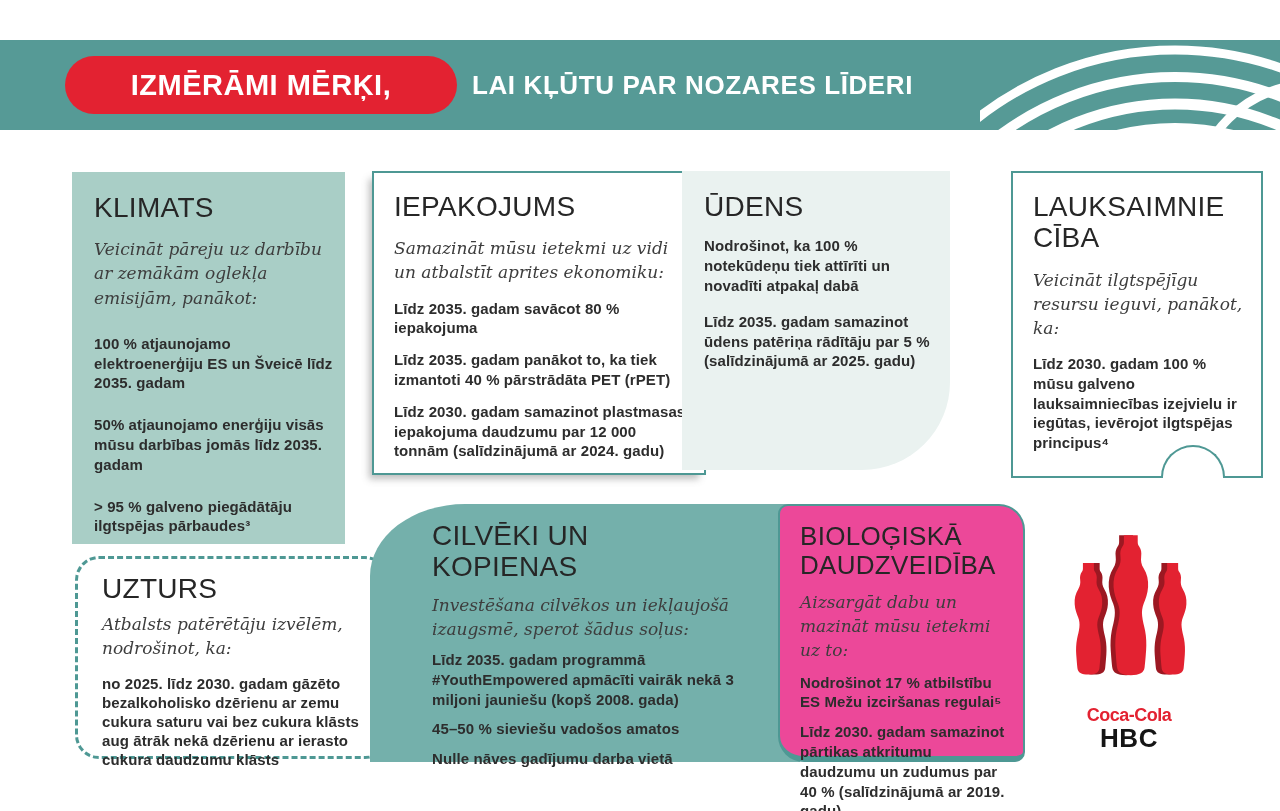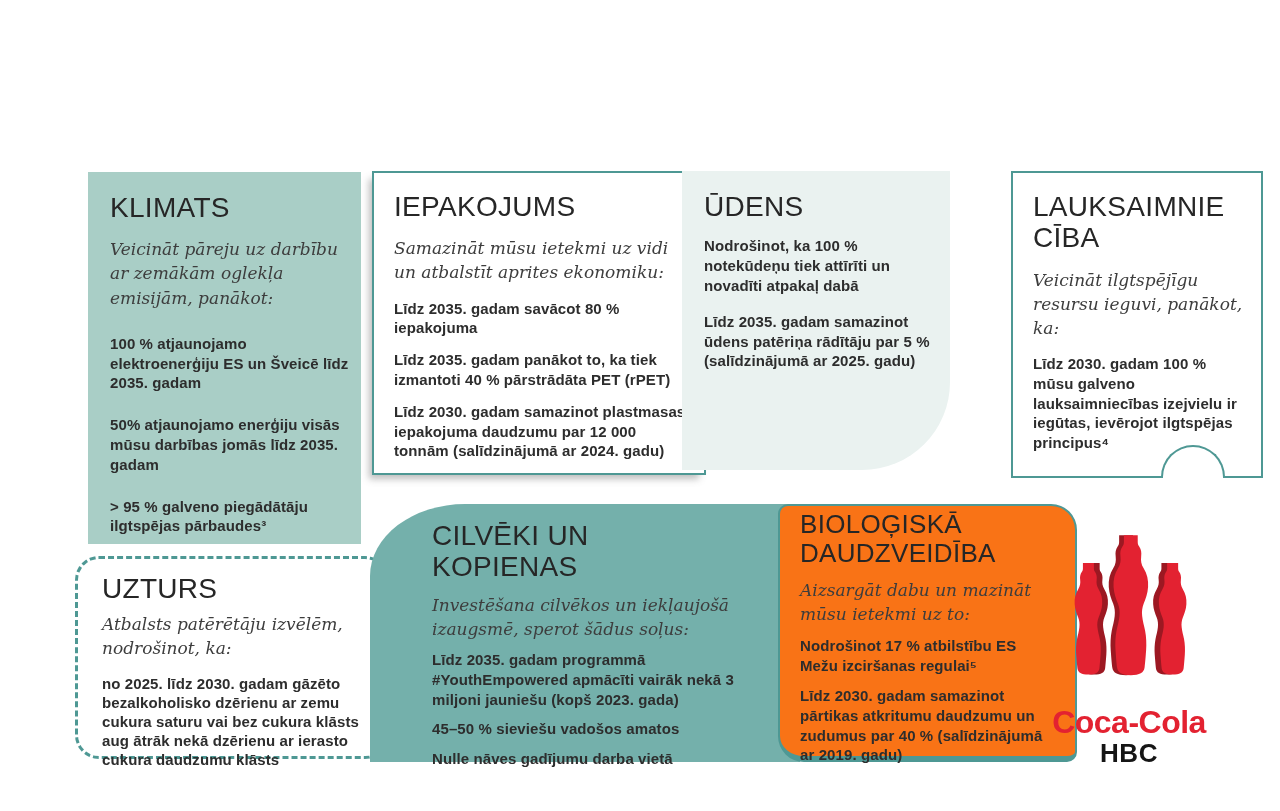--- a/index.html
+++ b/index.html
@@ -24,21 +24,21 @@
   .card-title{
     margin:0 0 14px 0;font-size:28px;font-weight:400;color:#262626;line-height:1.12;
     letter-spacing:.3px;overflow-wrap:anywhere;hyphens:none;
   }
   .card-intro{
     margin:0 0 14px 0;font-family:"DejaVu Serif","Liberation Serif",serif;font-style:italic;
     font-size:17px;line-height:1.42;color:#3d3d3d;
   }
   .item{margin:0 0 12px 0;font-weight:700;font-size:15px;line-height:1.32;color:#2d2d2d;letter-spacing:.1px;}
 
-  .card-klimats{left:88px;top:172px;width:273px;height:372px;background:#a9cec6;padding:20px 12px 0 22px;}
+  .card-klimats{left:72px;top:172px;width:273px;height:372px;background:#a9cec6;padding:20px 12px 0 22px;}
   .card-klimats .card-intro{margin-bottom:24px;}
   .card-klimats .item{margin-bottom:22px;}
 
   .card-iepakojums{
     left:372px;top:171px;width:334px;height:304px;background:#fff;border:2px solid #4e9894;
     padding:18px 18px 0 20px;box-shadow:-5px 6px 7px -2px rgba(110,110,110,.45);
   }
   .card-udens{
     left:682px;top:171px;width:268px;height:299px;background:#eaf2f0;
     border-bottom-right-radius:88px;padding:20px 20px 0 22px;
@@ -64,38 +64,51 @@
 
   .card-cilveki{
     left:370px;top:504px;width:430px;height:258px;background:#74b0ab;
     border-top-left-radius:95px 72px;padding:16px 24px 0 62px;
   }
   .card-cilveki .card-title{max-width:210px;margin-bottom:10px;}
   .card-cilveki .card-intro{margin-bottom:9px;}
   .card-cilveki .item{margin-bottom:10px;}
 
   .card-biolog{
-    left:778px;top:504px;width:299px;height:258px;background:#f97316;border:2px solid #4e9894;
-    border-bottom-width:6px;border-radius:10px 26px 10px 26px;padding:4px 18px 0 20px;
+    left:778px;top:504px;width:247px;height:258px;background:#ec4899;border:2px solid #4e9894;
+    border-bottom-width:6px;border-radius:10px 26px 10px 26px;padding:16px 18px 0 20px;
   }
   .card-biolog .card-title{font-size:26px;margin-bottom:10px;}
   .card-biolog .card-intro{margin-bottom:10px;}
   .card-biolog .item{margin-bottom:10px;}
 
   
   .logo{position:absolute;left:1040px;top:534px;width:178px;text-align:center;}
   .logo svg{display:block;margin:0 auto;}
-  .logo-brand{color:#e32231;font-weight:700;font-size:32px;letter-spacing:-.5px;line-height:1.05;margin-top:4px;}
+  .logo-brand{color:#e32231;font-weight:700;font-size:18px;letter-spacing:-.5px;line-height:1.05;margin-top:4px;}
   .logo-hbc{color:#151515;font-weight:700;font-size:26px;letter-spacing:.5px;line-height:1.05;}
 </style>
 </head>
 <body>
 
 <div class="canvas">
 
+  <header class="band">
+    <div class="pill">IZMĒRĀMI MĒRĶI,</div>
+    <div class="subtitle">LAI KĻŪTU PAR NOZARES LĪDERI</div>
+    <svg class="arcs" viewBox="0 0 300 90" aria-hidden="true">
+      <g fill="none" stroke="#ffffff">
+        <circle cx="195" cy="330" r="320" stroke-width="9"></circle>
+        <circle cx="195" cy="330" r="293" stroke-width="10"></circle>
+        <circle cx="195" cy="330" r="266" stroke-width="11"></circle>
+        <circle cx="195" cy="330" r="242" stroke-width="10"></circle>
+        <circle cx="332" cy="162" r="118" stroke-width="9"></circle>
+      </g>
+    </svg>
+  </header>
 
   <section class="card card-klimats">
     <h2 class="card-title">KLIMATS</h2>
     <p class="card-intro">Veicināt pāreju uz darbību ar zemākām oglekļa emisijām, panākot:</p>
     <p class="item">100 % atjaunojamo elektroenerģiju ES un Šveicē līdz 2035. gadam</p>
     <p class="item">50% atjaunojamo enerģiju visās mūsu darbības jomās līdz 2035. gadam</p>
     <p class="item">&gt; 95 % galveno piegādātāju ilgtspējas pārbaudes³</p>
   </section>
 
   <section class="card card-iepakojums">
@@ -121,21 +134,21 @@
 
   <section class="card card-uzturs">
     <h2 class="card-title">UZTURS</h2>
     <p class="card-intro">Atbalsts patērētāju izvēlēm, nodrošinot, ka:</p>
     <p class="item">no 2025. līdz 2030. gadam gāzēto bezalkoholisko dzērienu ar zemu cukura saturu vai bez cukura klāsts aug ātrāk nekā dzērienu ar ierasto cukura daudzumu klāsts</p>
   </section>
 
   <section class="card card-cilveki">
     <h2 class="card-title">CILVĒKI UN KOPIENAS</h2>
     <p class="card-intro">Investēšana cilvēkos un iekļaujošā izaugsmē, sperot šādus soļus:</p>
-    <p class="item">Līdz 2035. gadam programmā #YouthEmpowered apmācīti vairāk nekā 3 miljoni jauniešu (kopš 2023. gada)</p>
+    <p class="item">Līdz 2035. gadam programmā #YouthEmpowered apmācīti vairāk nekā 3 miljoni jauniešu (kopš 2008. gada)</p>
     <p class="item">45–50 % sieviešu vadošos amatos</p>
     <p class="item">Nulle nāves gadījumu darba vietā</p>
   </section>
 
   <section class="card card-biolog">
     <h2 class="card-title">BIOLOĢISKĀ DAUDZVEIDĪBA</h2>
     <p class="card-intro">Aizsargāt dabu un mazināt mūsu ietekmi uz to:</p>
     <p class="item">Nodrošinot 17 % atbilstību ES Mežu izciršanas regulai⁵</p>
     <p class="item">Līdz 2030. gadam samazinot pārtikas atkritumu daudzumu un zudumus par 40 % (salīdzinājumā ar 2019. gadu)</p>
   </section>

